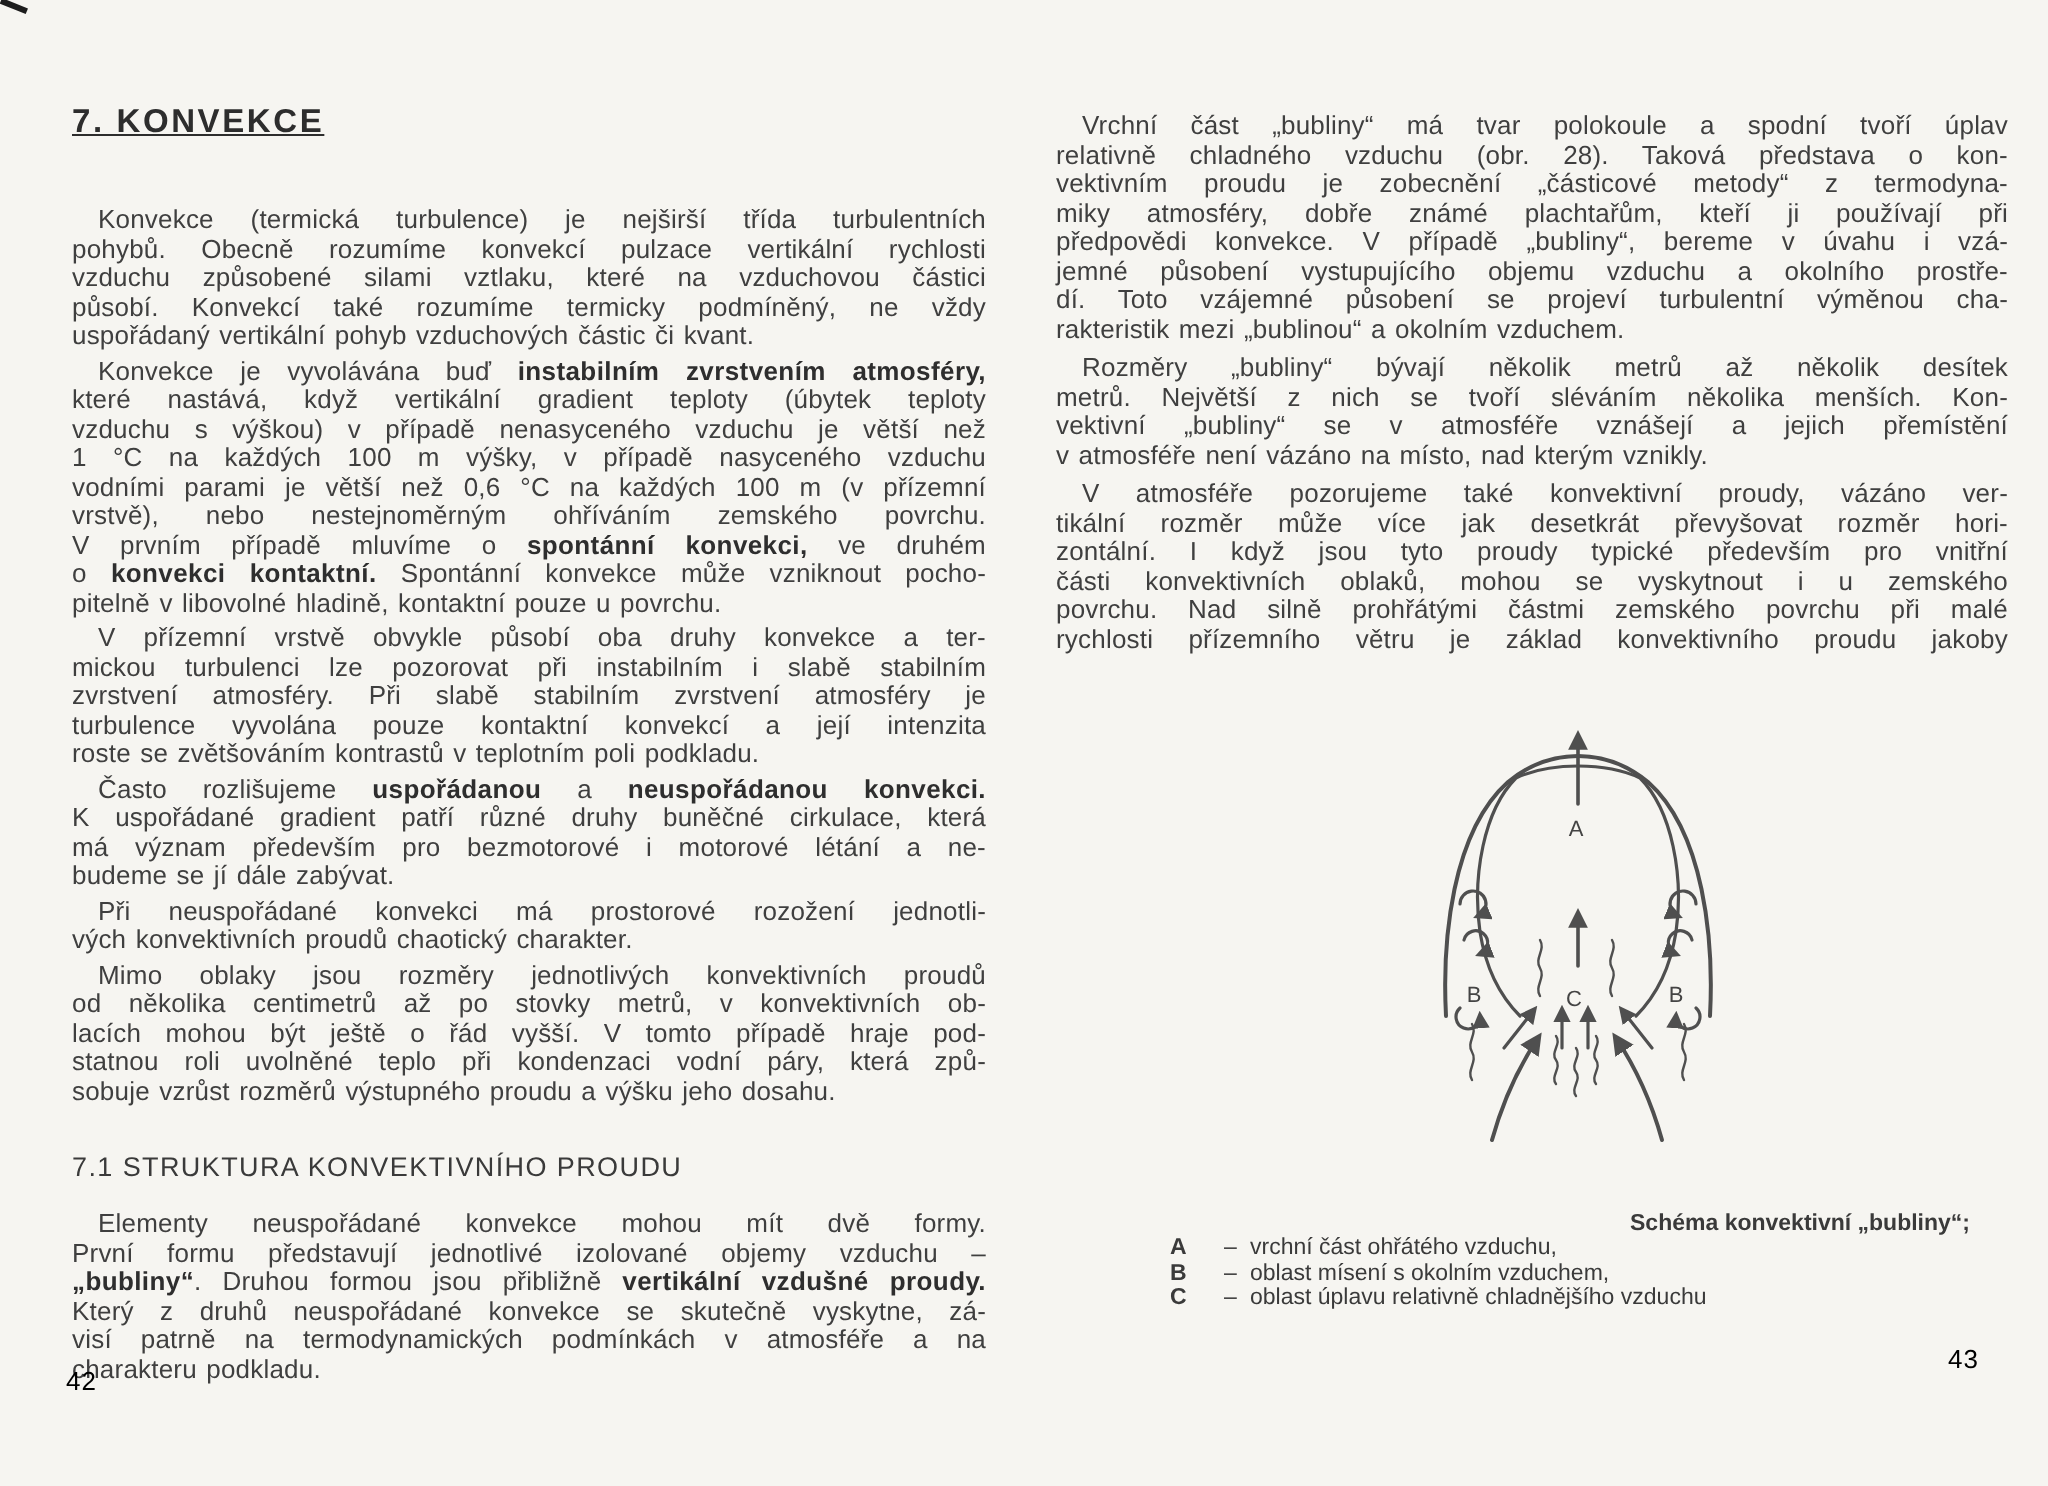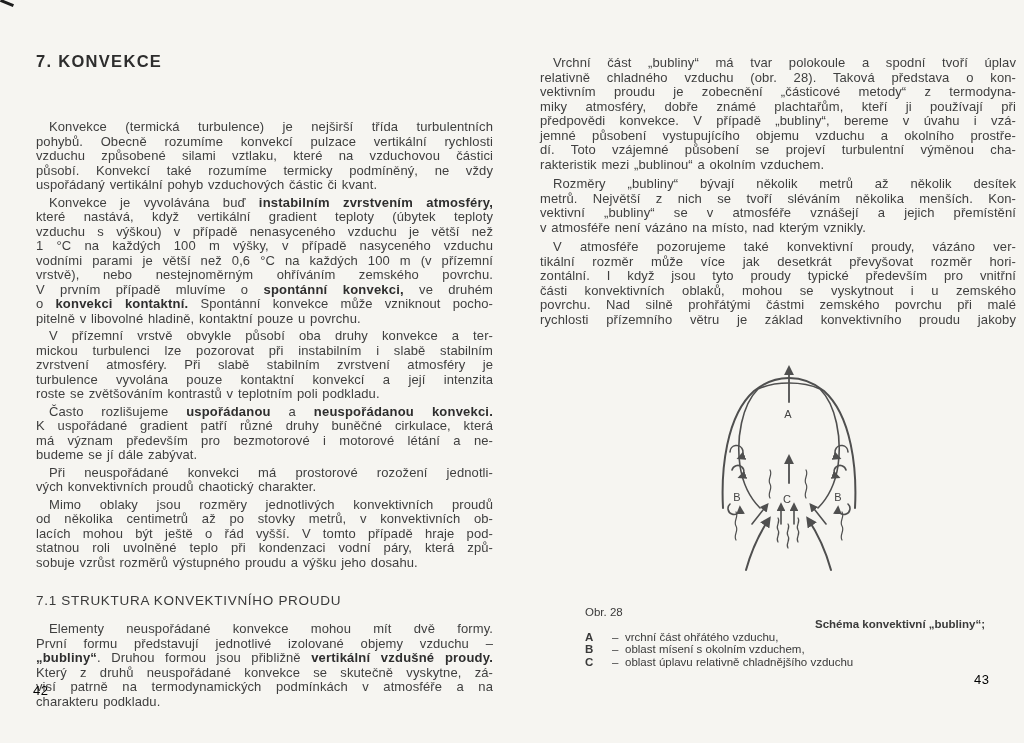--- a/index.html
+++ b/index.html
@@ -6,25 +6,25 @@
   html,body { width:1024px; height:743px; }
   body {
     background:#f6f5f1;
     font-family:"Liberation Sans", sans-serif;
     color:#3f3f3f;
     position:relative;
     overflow:hidden;
   }
   .col { position:absolute; }
   #left-col  { left:36px;  top:52px; width:457px; }
-  #right-col { left:540px; top:56px; width:476px; }
+  #right-col { left:528px; top:56px; width:476px; }
 
   .doc-title {
     font-size:16.5px; font-weight:bold; letter-spacing:1.3px;
-    color:#2d2d2d; margin-bottom:49px;
+    color:#2d2d2d; margin-bottom:32px;text-decoration:underline;
   }
   .paragraph { margin-bottom:3px; }
   #right-col .paragraph { margin-bottom:5px; }
   .line {
     font-size:13px; line-height:14.5px;
     text-align:justify; text-align-last:justify;
     letter-spacing:0.1px; word-spacing:1px;
   }
   .line.first { text-indent:13px; }
   .line.last  { text-align-last:left; }
@@ -198,21 +198,20 @@
   </g>
   <g fill="#444" font-size="11" font-family="Liberation Sans, sans-serif" text-anchor="middle">
     <text x="98" y="58">A</text>
     <text x="47" y="141">B</text>
     <text x="148" y="141">B</text>
     <text x="97" y="143">C</text>
   </g>
 </svg>
 
 <div id="caption">
-  <div>Obr. 28</div>
   <div class="cap-title">Schéma konvektivní „bubliny“;</div>
   <div class="cap-item">
     <span class="cap-key">A</span>
       <span class="cap-dash">–</span>
       <span>vrchní část ohřátého vzduchu,</span>
   </div>
   <div class="cap-item">
     <span class="cap-key">B</span>
       <span class="cap-dash">–</span>
       <span>oblast mísení s okolním vzduchem,</span>

